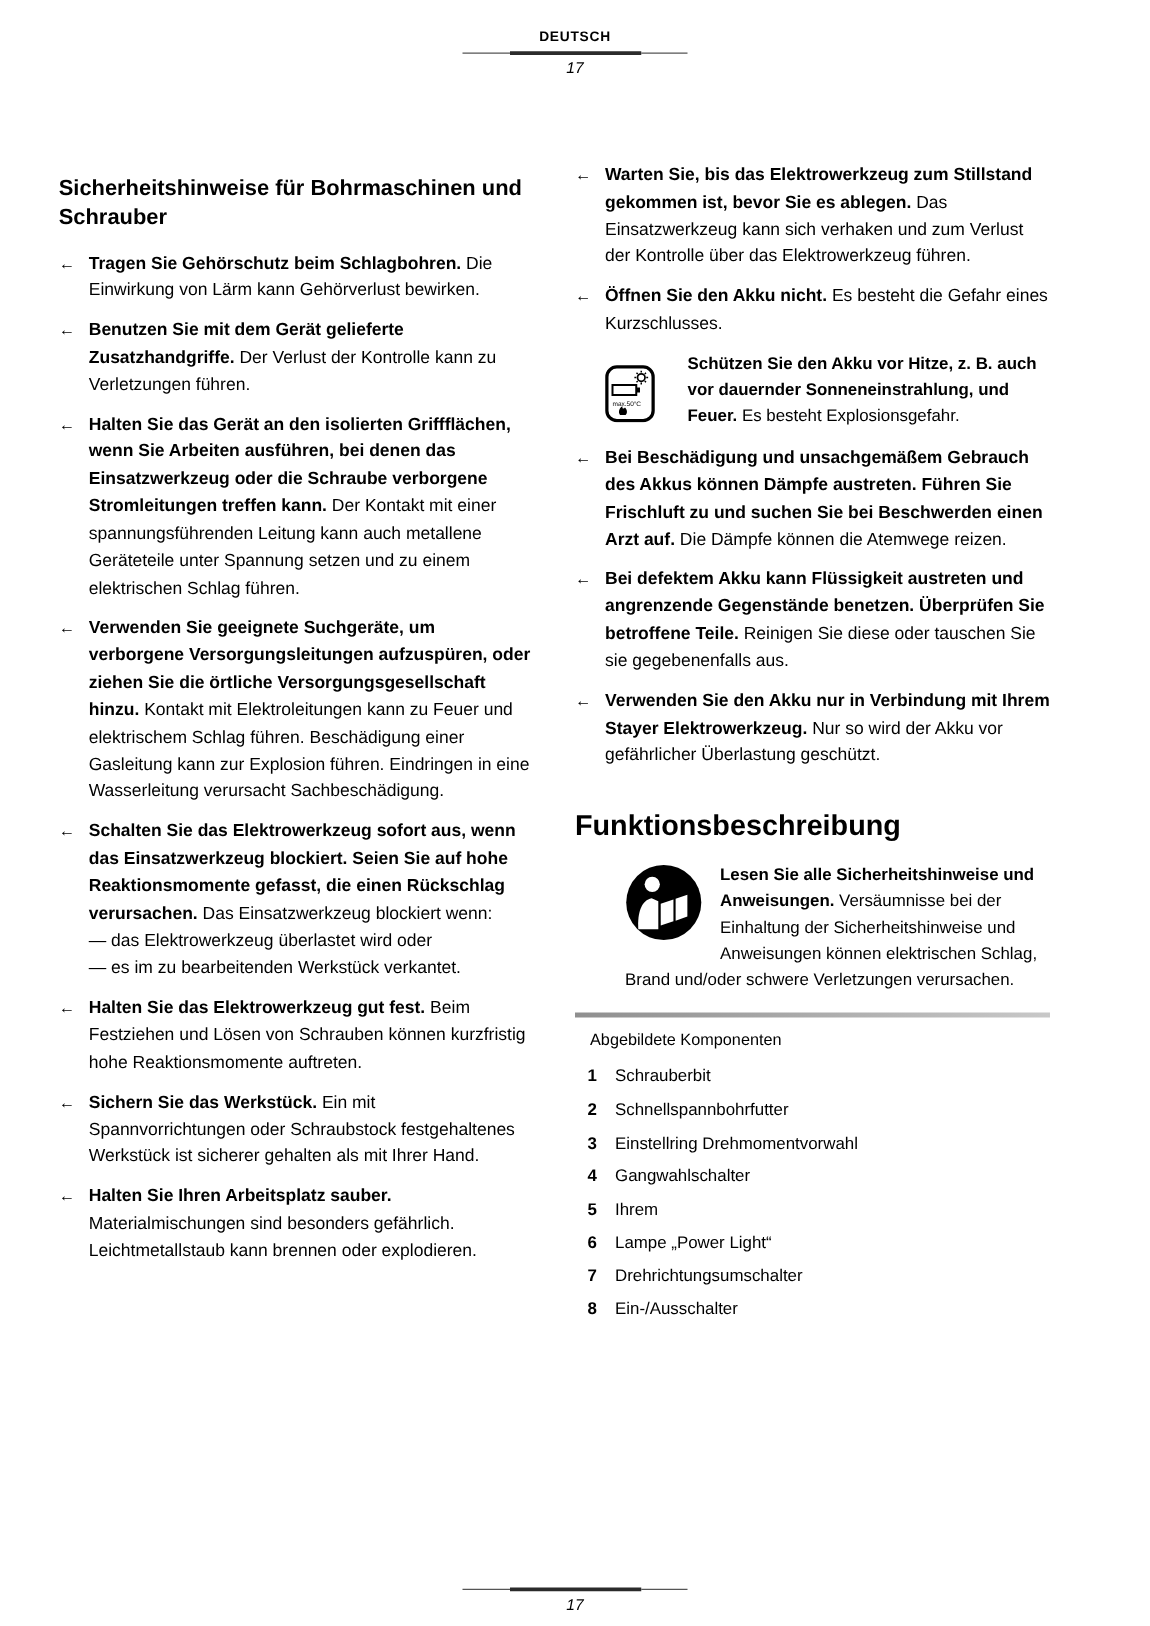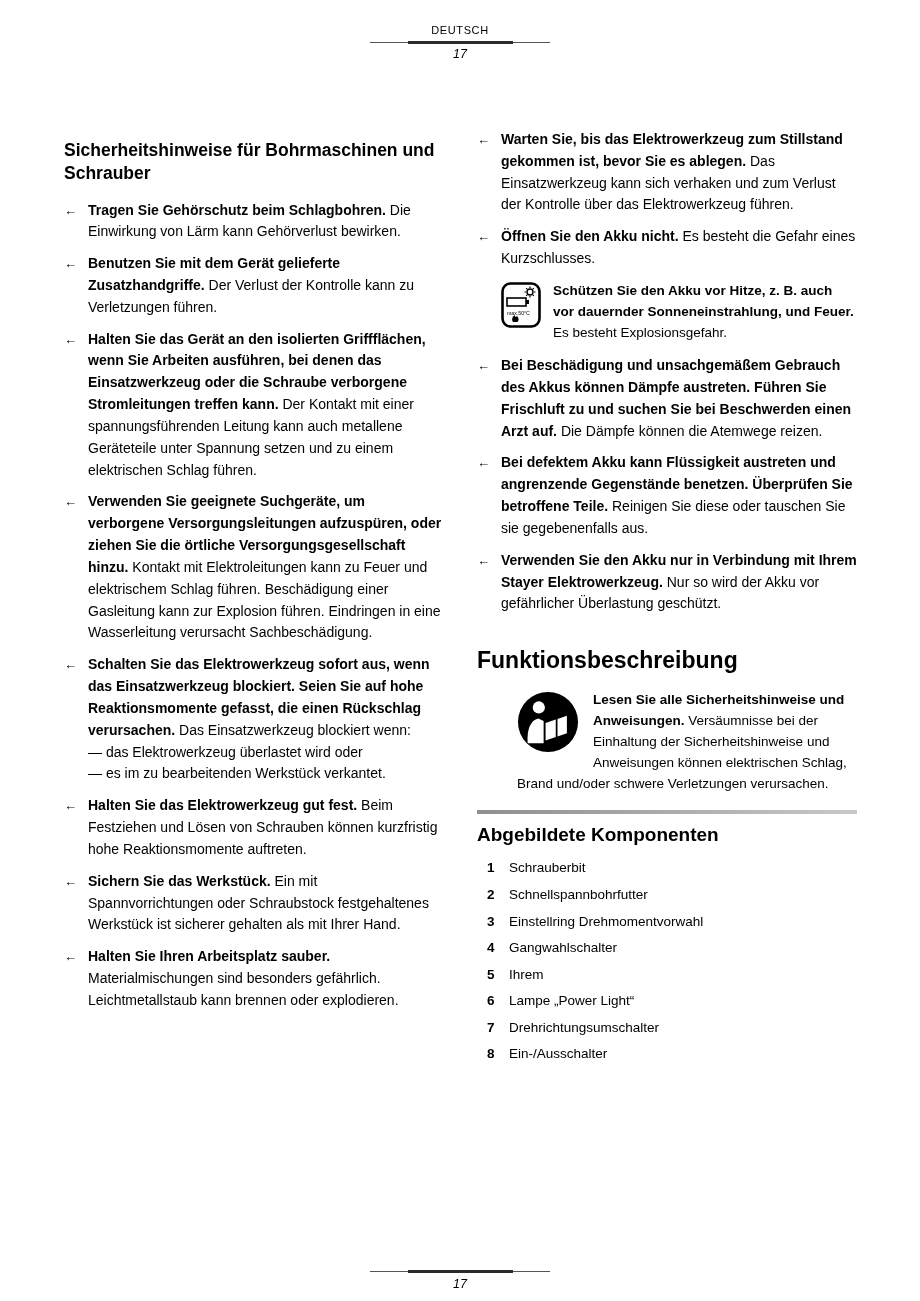--- a/index.html
+++ b/index.html
@@ -2,49 +2,49 @@
 <html><head>
 <meta charset="utf-8">
 <style>
   html,body{margin:0;padding:0;}
   body{
     width:920px;height:1301px;background:#ffffff;color:#000;
     font-family:"Liberation Sans",sans-serif;position:relative;overflow:hidden;
   }
   
   .page-header{position:absolute;top:24px;left:0;width:100%;text-align:center;}
-  .lang-label{font-size:11px;font-weight:400;letter-spacing:.6px;}
+  .lang-label{font-size:11px;font-weight:700;letter-spacing:.6px;}
   .rule{display:flex;align-items:center;width:180px;margin:5px auto 3px;}
   .rule-thin{flex:1;height:1px;background:#555;}
   .rule-thick{width:105px;height:3px;background:#2b2b2b;}
   .page-num{font-size:12.5px;font-style:italic;}
   .page-footer{position:absolute;bottom:10px;left:0;width:100%;text-align:center;}
   .page-footer .rule{margin-bottom:4px;}
   
-  .content{position:absolute;top:129px;left:64px;display:flex;gap:33px;}
+  .content{position:absolute;top:129px;left:47px;display:flex;gap:33px;}
   .col{width:380px;}
   .section-title{font-size:17.5px;font-weight:700;line-height:1.3;margin:10px 0 15px;}
   
   .bullet{display:flex;margin:0 0 10px;}
   .arrow{flex:0 0 24px;font-size:13px;line-height:1.62;}
   .bullet-body{flex:1;font-size:14px;line-height:1.56;margin:0;}
   .bullet-body b{font-weight:700;}
   .preline{white-space:pre-line;}
   
-  .notice{display:flex;gap:12px;margin:4px 0 12px 24px;}
+  .notice{display:flex;gap:26px;margin:4px 0 12px 24px;align-items:flex-end;}
   .notice-icon{flex:0 0 40px;padding-top:2px;}
   .notice-text{font-size:13.5px;line-height:1.56;margin:0;}
   
   .fn-title{font-size:23px;font-weight:700;margin:32px 0 15px;}
   .read-notice{font-size:13.5px;line-height:1.56;margin-bottom:16px;margin-left:40px;}
   .read-icon{float:left;margin:2px 14px 4px 0;}
   .read-notice::after{content:"";display:block;clear:both;}
   
   .gray-bar{height:4px;background:linear-gradient(to right,#8f8f8f,#c8c8c8);margin:6px 0 10px;}
-  .comp-title{font-size:19px;font-weight:700;margin:0 0 12px;}
+  .comp-title{font-size:13px;font-weight:400;margin:0 12px 12px;}
   .comp-intro{font-size:13.5px;line-height:1.5;margin:0 0 13px;}
   .comp-row{display:flex;font-size:13.5px;line-height:1.45;margin-bottom:7px;}
   .comp-num{flex:0 0 22px;font-weight:700;padding-left:10px;box-sizing:content-box;}
   .comp-label{flex:1;}
 </style>
 </head>
 <body>
 
 <div class="page">
 

